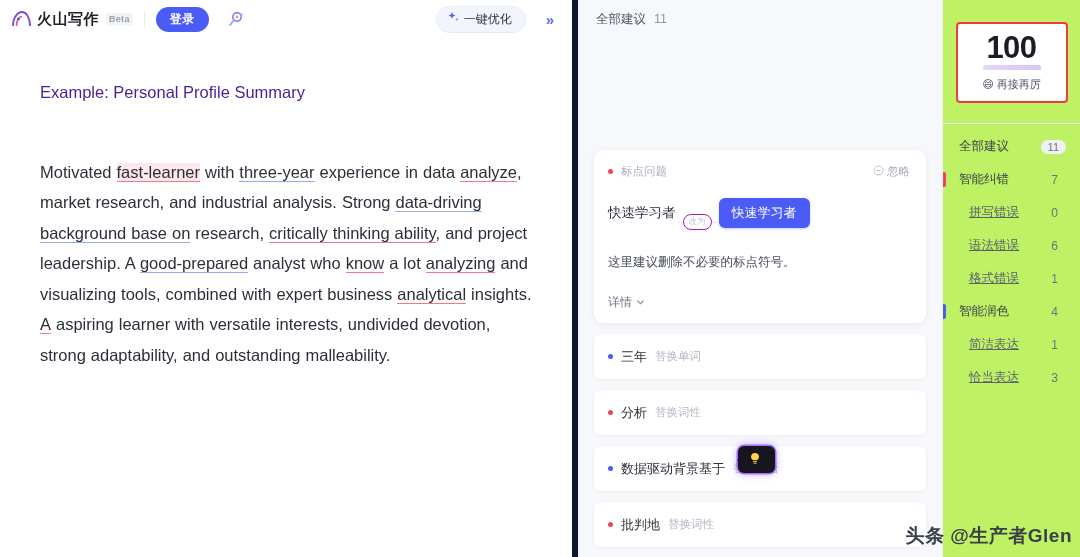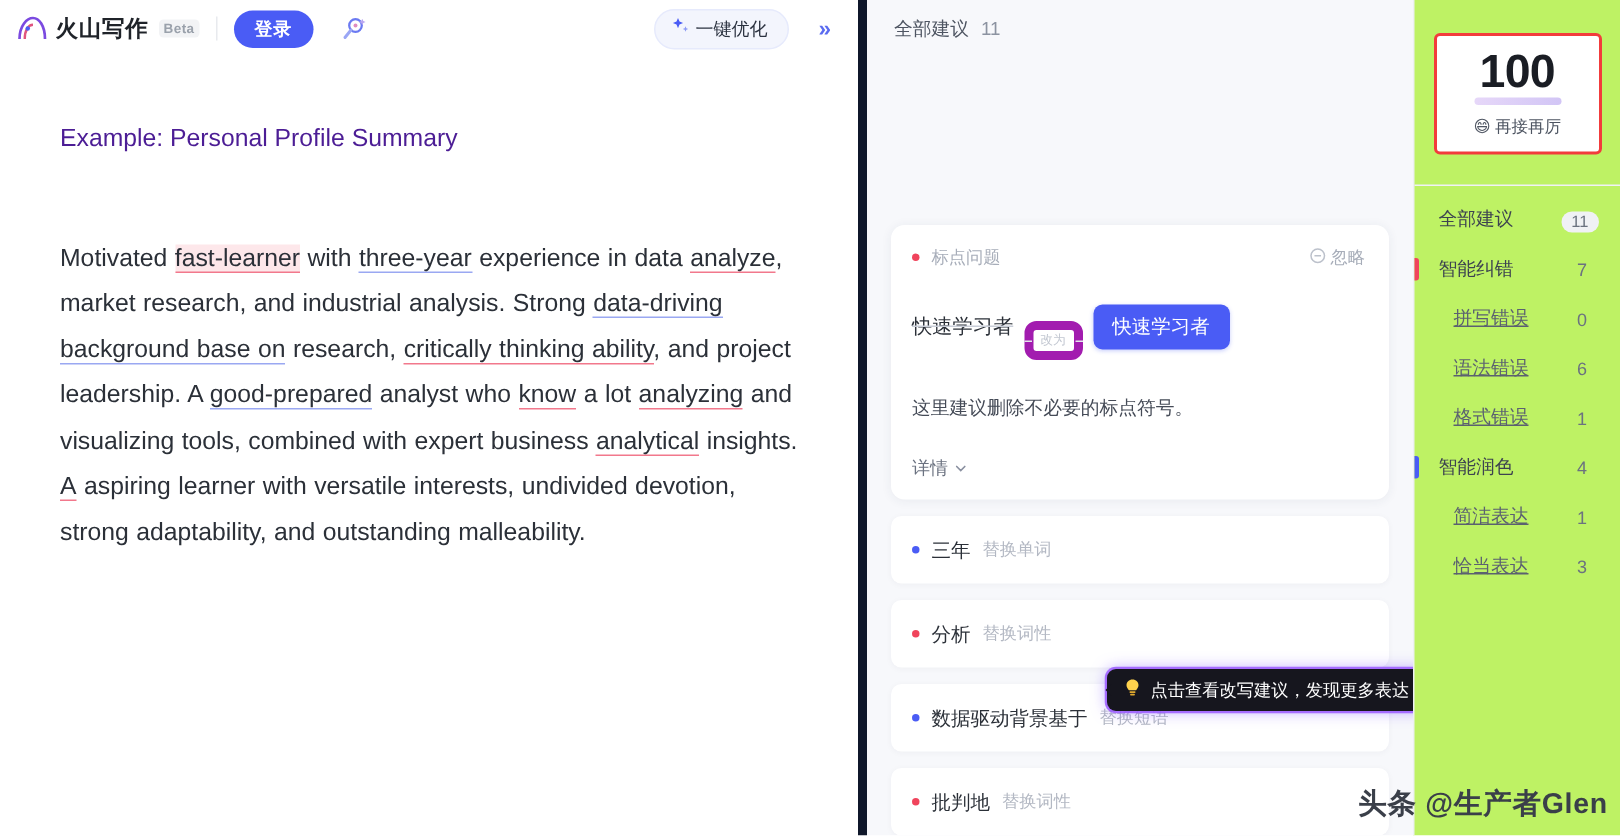--- a/index.html
+++ b/index.html
@@ -111,21 +111,21 @@
   }
   .card-replace {
     display: flex; align-items: center; margin-top: 16px; gap: 7px;
   }
   .orig-text {
     font-size: 13.5px; color: #2b3038;
     text-decoration: line-through; text-decoration-color: #c9ced8;
   }
   .arrow-chip {
     font-size: 8.5px; color: #c2c7d1;
-    border: 6px solid #a21caf; border-radius: 8px;
+    border: 1px solid #a21caf; border-radius: 8px;
     padding: 1px 5px; white-space: nowrap;
     position: relative;
     margin-top: 19px;
   }
   .arrow-chip::before, .arrow-chip::after {
     content: ""; position: absolute; top: 50%;
     width: 5px; height: 1px; background: #e3e6ec;
   }
   .arrow-chip::before { left: -6px; }
   .arrow-chip::after { right: -6px; }
@@ -365,21 +365,20 @@
     </div>
 
     <div class="tooltip">
       <span>
         <svg width="12" height="13" viewBox="0 0 12 13">
           <path d="M6 1 C3.6 1 2 2.7 2 4.8 C2 6.3 3 7.2 3.6 8.1 L8.4 8.1 C9 7.2 10 6.3 10 4.8 C10 2.7 8.4 1 6 1z" fill="#ffd24d"></path>
           <rect x="4" y="8.8" width="4" height="1.2" rx=".5" fill="#e0a92e"></rect>
           <rect x="4.4" y="10.5" width="3.2" height="1.2" rx=".5" fill="#e0a92e"></rect>
         </svg>
       </span>
-      <span>点击查看改写建议，发现更多表达</span>
     </div>
   </div>
 
   <div class="side-pane">
 
     <div class="score-box">
       <div class="score-num">100</div>
       <div class="score-underline"></div>
       <div class="score-sub">
         <span>😄</span>

